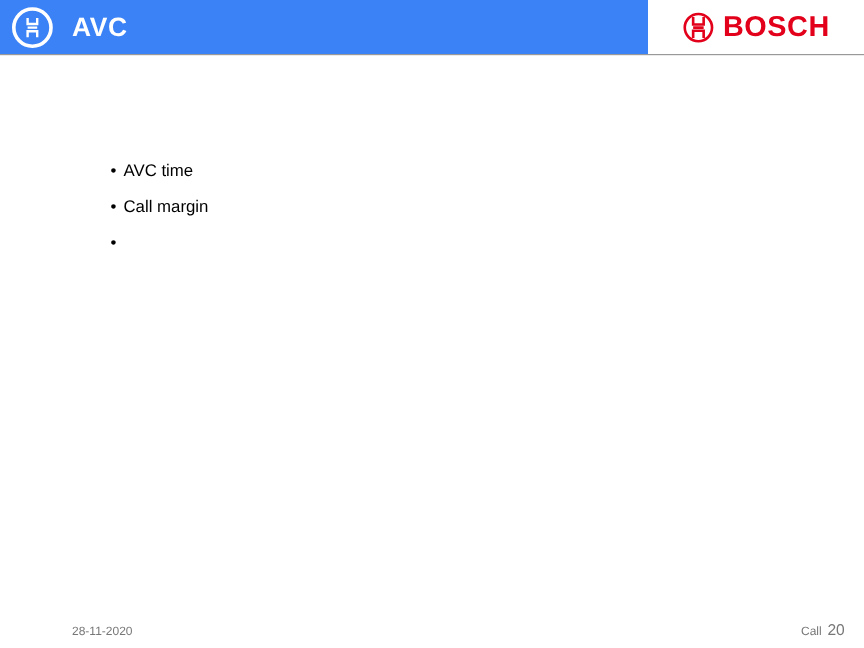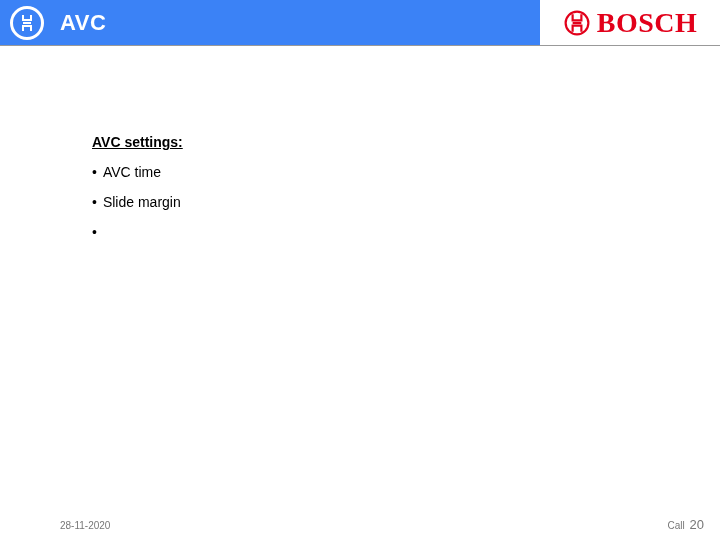--- a/index.html
+++ b/index.html
@@ -41,25 +41,24 @@
     color: #fff;
     font-size: 22px;
     font-weight: 700;
     letter-spacing: 0.5px;
   }
   .bosch-logo {
     display: flex; align-items: center; gap: 6px;
   }
   .bosch-logo svg { width: 28px; height: 28px; flex-shrink: 0; }
   .bosch-word {
-    font-size: 28px;
+    font-size: 24px;
     font-weight: 900;
     letter-spacing: 0.5px;
     color: #e2001a;
-    font-family: Liberation Serif, serif;
   }
   .content {
     padding: 88px 0 0 92px;
     color: #000;
   }
   .settings-heading {
     font-size: 14px;
     font-weight: 700;
     text-decoration: underline;
     margin-bottom: 14px;
@@ -115,28 +114,27 @@
           <path d="M11 26 v-7 h10 v7"></path>
           <line x1="11" y1="16" x2="21" y2="16"></line>
         </g>
       </svg>
       <span class="bosch-word">BOSCH</span>
     </div>
   </div>
 </div>
 
 <div class="content">
-  <div class="settings-heading">AVC settings:</div>
   <div class="bullet-row">
     <span class="bullet-dot">•</span>
     <span>AVC time</span>
   </div>
   <div class="bullet-row">
     <span class="bullet-dot">•</span>
-    <span>Slide margin</span>
+    <span>Call margin</span>
   </div>
   <div class="bullet-row">
     <span class="bullet-dot">•</span>
   </div>
 </div>
 
 <div class="footer">
   <span>28-11-2020</span>
   <span class="slide-no">
     <span>Call</span>

